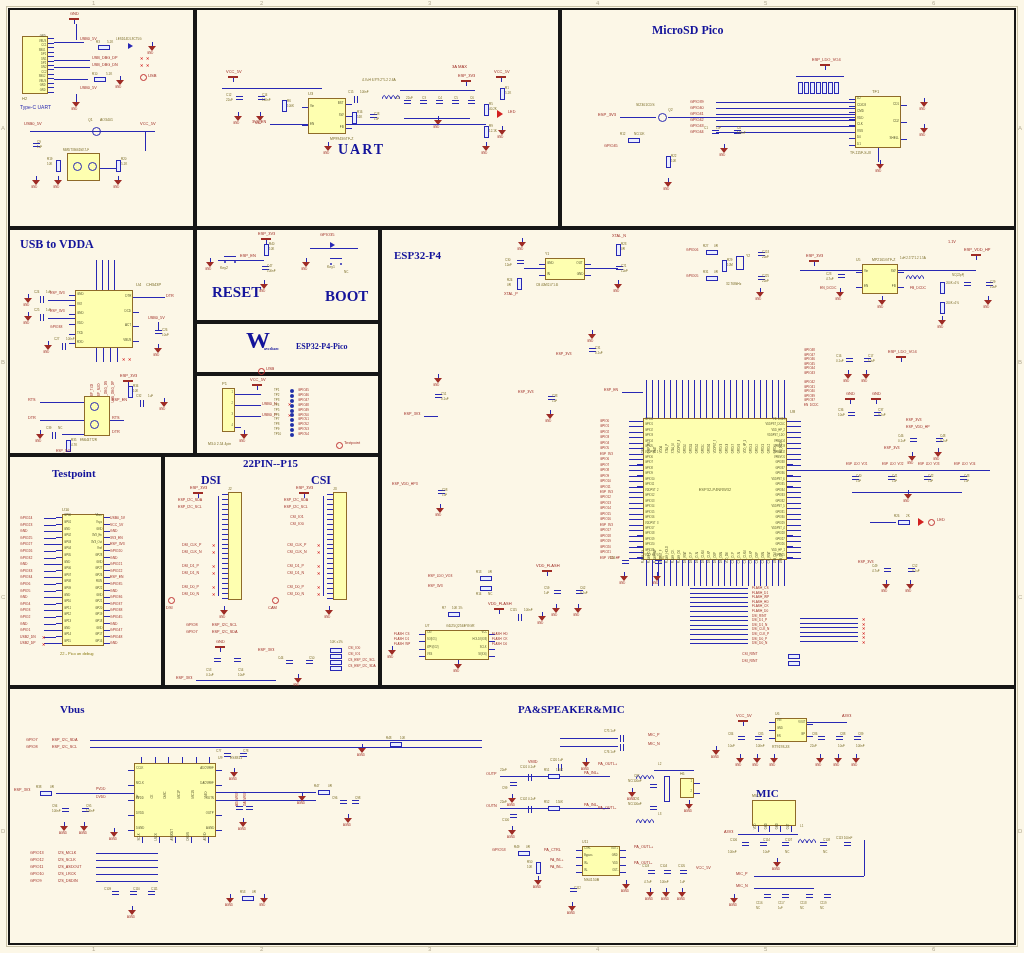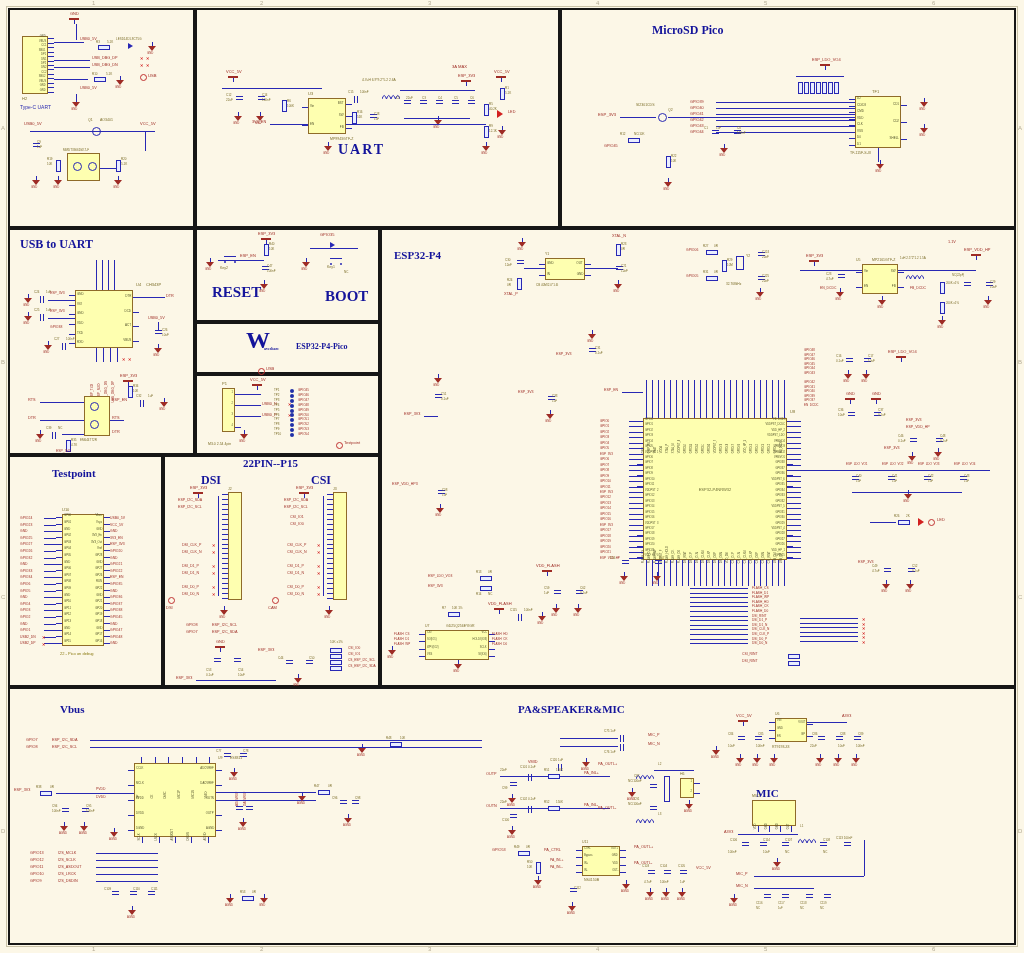--- a/index.html
+++ b/index.html
@@ -337,21 +337,21 @@
     <div class="lbl net" style="left: 663px; top: 188px; font-size: 5.6px; transform: scale(0.5); transform-origin: 0px 0px;">GND</div>
     <div class="capv" style="left: 712px; top: 130px;"></div>
     <div class="lbl ref" style="left: 704px; top: 126px; font-size: 6px; transform: scale(0.5); transform-origin: 0px 0px;">C1</div>
     <div class="lbl ref" style="left: 716px; top: 126px; font-size: 6px; transform: scale(0.5); transform-origin: 0px 0px;">1uF</div>
     <div class="capv" style="left: 734px; top: 130px;"></div>
     <div class="lbl ref" style="left: 737px; top: 126px; font-size: 6px; transform: scale(0.5); transform-origin: 0px 0px;">C8</div>
     <div class="lbl ref" style="left: 737px; top: 131px; font-size: 6px; transform: scale(0.5); transform-origin: 0px 0px;">100nF</div>
     <div class="gndtri" style="left: 720px; top: 148px;"></div>
     <div class="wire" style="left: 724px; top: 144px; width: 1px; height: 4px;"></div>
     <div class="lbl net" style="left: 719px; top: 154px; font-size: 5.6px; transform: scale(0.5); transform-origin: 0px 0px;">GND</div>
-    <div class="lbl title" style="left: 20px; top: 238px; font-size: 12px;">USB to UART</div>
+    <div class="lbl title" style="left: 20px; top: 238px; font-size: 12px;">USB to VDDA</div>
     <div class="wire" style="left: 96px; top: 260px; width: 1px; height: 30px;"></div>
     <div class="wire" style="left: 102px; top: 260px; width: 1px; height: 30px;"></div>
     <div class="wire" style="left: 108px; top: 260px; width: 1px; height: 30px;"></div>
     <div class="wire" style="left: 114px; top: 260px; width: 1px; height: 30px;"></div>
     <div class="chipbody" style="left: 75px; top: 290px; width: 58px; height: 58px;"></div>
     <div class="wire" style="left: 69px; top: 294.833px; width: 6px; height: 1px;"></div>
     <div class="lbl pin" style="left: 77px; top: 291.833px; font-size: 6px; transform: scale(0.5); transform-origin: 0px 0px;">GND</div>
     <div class="wire" style="left: 69px; top: 304.5px; width: 6px; height: 1px;"></div>
     <div class="lbl pin" style="left: 77px; top: 301.5px; font-size: 6px; transform: scale(0.5); transform-origin: 0px 0px;">VIO</div>
     <div class="wire" style="left: 69px; top: 314.167px; width: 6px; height: 1px;"></div>

